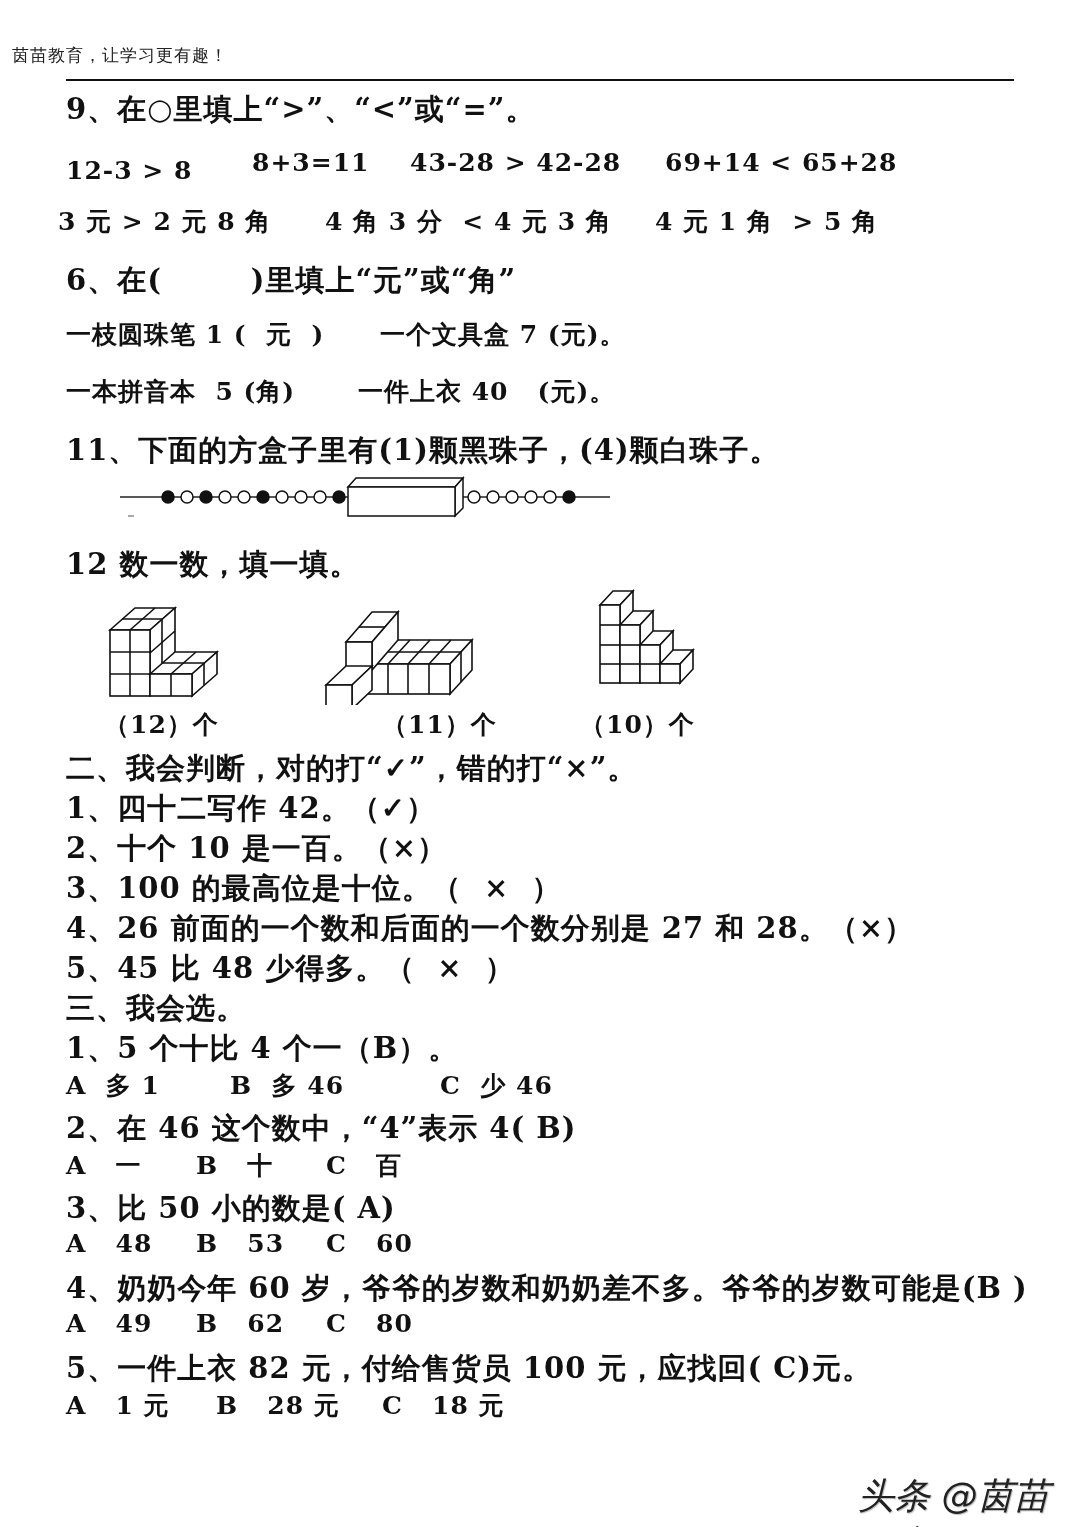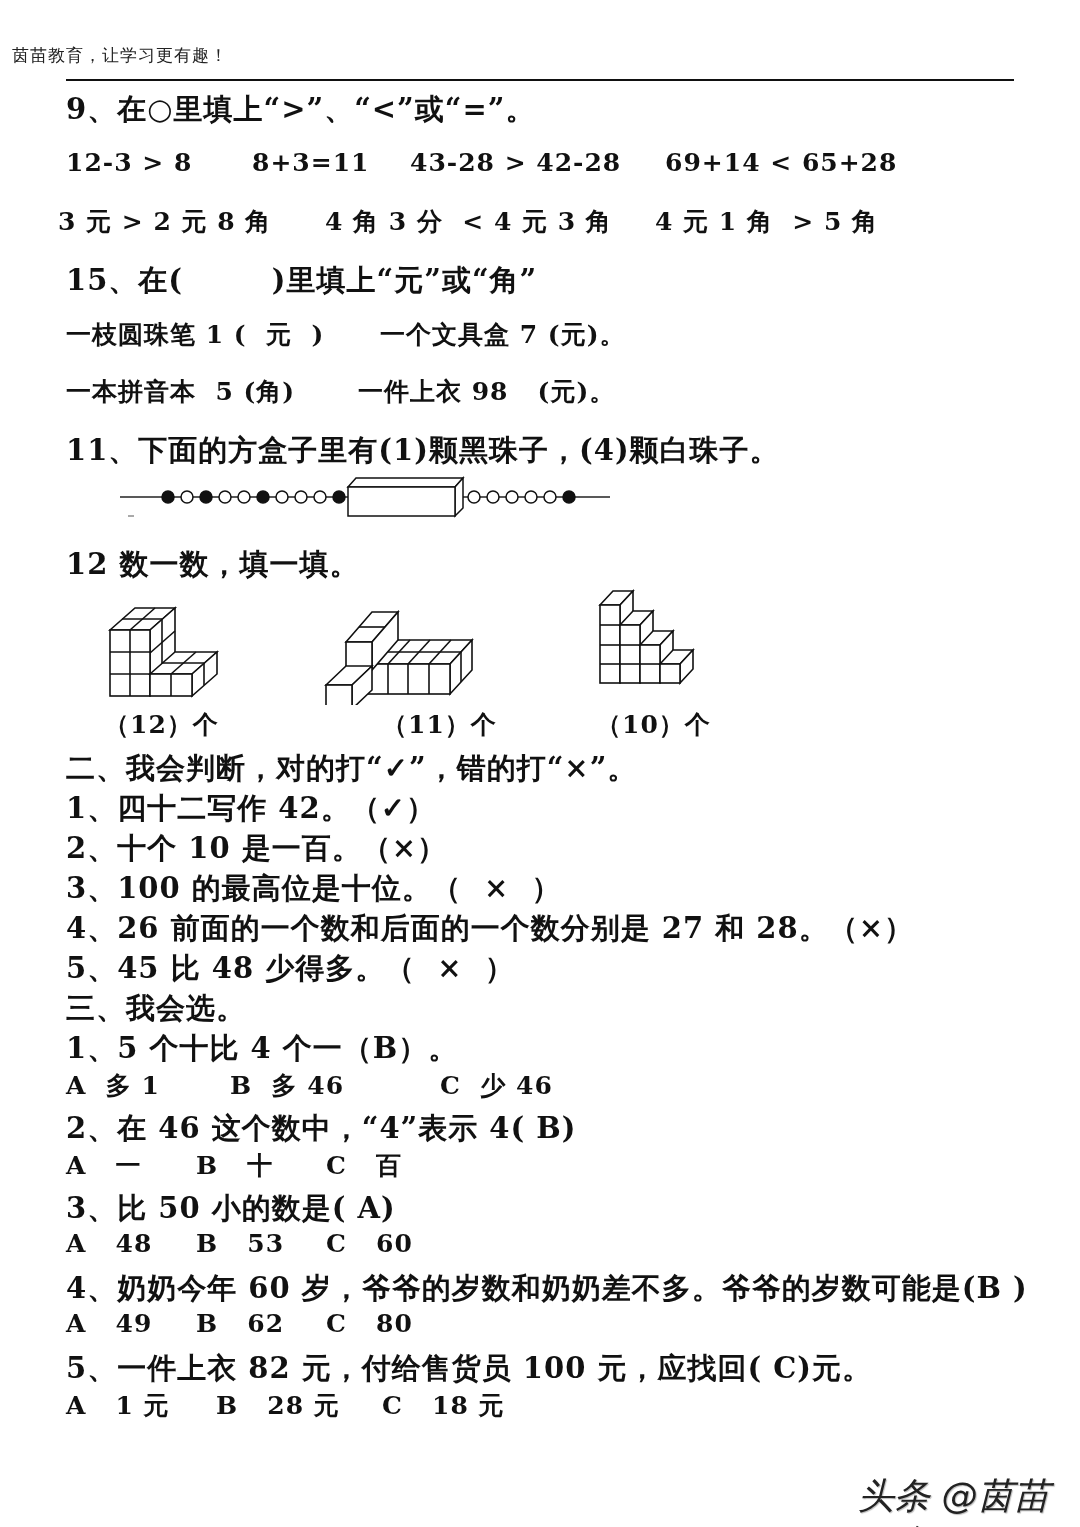--- a/index.html
+++ b/index.html
@@ -12,33 +12,33 @@
   .fig{position:absolute;}
   .watermark{position:absolute;left:858px;top:1472px;font-family:"DejaVu Sans","Liberation Sans",sans-serif;font-size:36px;color:#222;text-shadow:1px 1px 1px #bbb;font-style:italic;}
 </style>
 </head>
 <body>
 
 <div class="header">茵苗教育，让学习更有趣！</div>
 <div class="rule"></div>
 
 <div class="line" style="top:90px">9、在○里填上“&gt;”、“&lt;”或“=”。</div>
-<div class="seg" style="left:66px;top:148px">12-3 &gt; 8</div>
+<div class="seg" style="left:66px;top:156px">12-3 &gt; 8</div>
 <div class="seg" style="left:252px;top:148px">8+3=11</div>
 <div class="seg" style="left:410px;top:148px">43-28 &gt; 42-28</div>
 <div class="seg" style="left:665px;top:148px">69+14 &lt; 65+28</div>
 <div class="seg" style="left:58px;top:205px">3 元 &gt; 2 元 8 角</div>
 <div class="seg" style="left:325px;top:205px">4 角 3 分  &lt; 4 元 3 角</div>
 <div class="seg" style="left:655px;top:205px">4 元 1 角  &gt; 5 角</div>
 
-<div class="line" style="top:261px">15、在(        )里填上“元”或“角”</div>
+<div class="line" style="top:261px">6、在(        )里填上“元”或“角”</div>
 <div class="seg" style="left:66px;top:318px">一枝圆珠笔 1 (  元  )</div>
 <div class="seg" style="left:380px;top:318px">一个文具盒 7 (元)。</div>
 <div class="seg" style="left:66px;top:375px">一本拼音本  5 (角)</div>
-<div class="seg" style="left:358px;top:375px">一件上衣 98   (元)。</div>
+<div class="seg" style="left:358px;top:375px">一件上衣 40   (元)。</div>
 
 <div class="line" style="top:431px">11、下面的方盒子里有(1)颗黑珠子，(4)颗白珠子。</div>
 <svg class="fig" style="left:118px;top:474px" width="495" height="50">
   <line x1="2" y1="23" x2="230" y2="23" stroke="#222" stroke-width="1.5"></line>
   <line x1="345" y1="23" x2="492" y2="23" stroke="#222" stroke-width="1.5"></line>
   <g stroke="#111" stroke-width="1.5">
     <circle cx="50" cy="23" r="6" fill="#111"></circle>
     <circle cx="69" cy="23" r="6" fill="#fff"></circle>
     <circle cx="88" cy="23" r="6" fill="#111"></circle>
     <circle cx="107" cy="23" r="6" fill="#fff"></circle>
@@ -135,21 +135,21 @@
   <rect x="45" y="60" width="20" height="38"></rect>
   <line x1="45" y1="79" x2="65" y2="79"></line>
 
   <polygon points="65,79 78,65 98,65 85,79"></polygon>
   <polygon points="85,79 98,65 98,84 85,98"></polygon>
   <rect x="65" y="79" width="20" height="19"></rect>
 </svg>
 
 <div class="seg" style="left:104px;top:708px">（12）个</div>
 <div class="seg" style="left:382px;top:708px">（11）个</div>
-<div class="seg" style="left:596px;top:708px">（10）个</div>
+<div class="seg" style="left:580px;top:708px">（10）个</div>
 
 <div class="line" style="top:749px">二、我会判断，对的打“✓”，错的打“×”。</div>
 <div class="line" style="top:789px">1、四十二写作 42。（✓）</div>
 <div class="line" style="top:829px">2、十个 10 是一百。（×）</div>
 <div class="line" style="top:869px">3、100 的最高位是十位。（  ×  ）</div>
 <div class="line" style="top:909px">4、26 前面的一个数和后面的一个数分别是 27 和 28。（×）</div>
 <div class="line" style="top:949px">5、45 比 48 少得多。（  ×  ）</div>
 
 <div class="line" style="top:989px">三、我会选。</div>
 

